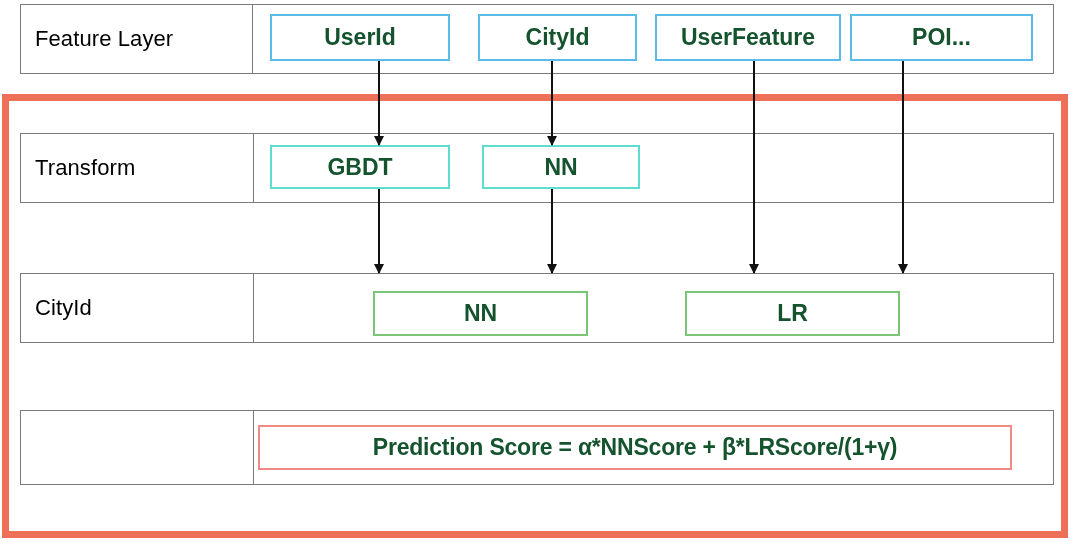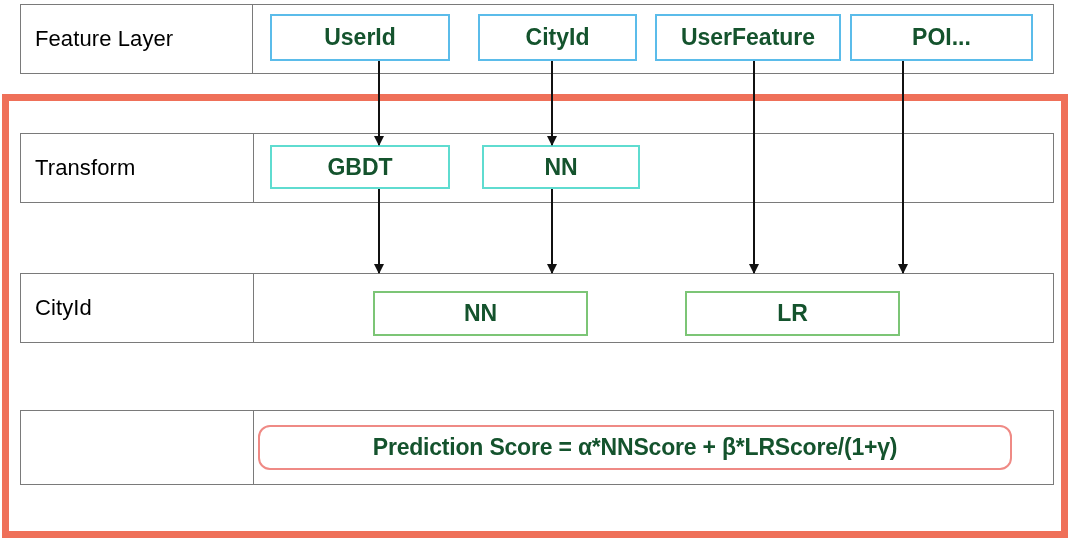--- a/index.html
+++ b/index.html
@@ -151,21 +151,21 @@
     <span>NN</span>
   </div>
   <div class="node scoring" style="left:658px; top:291px; width:215px; height:45px;margin-left:27px;">
     <span>LR</span>
   </div>
 
   <div class="row" style="left:20px; top:410px; width:1034px; height:75px;">
     <div class="row-divider" style="left:232px;"></div>
   </div>
 
-  <div class="node expression" style="left:258px; top:425px; width:754px; height:45px;border-radius:12px;">
+  <div class="node expression" style="left:258px; top:425px; width:754px; height:45px;">
     <span>Prediction Score = α*NNScore + β*LRScore/(1+γ)</span>
   </div>
 
   <div class="arrow" style="left:378px; top:61px; height:84px;"></div>
 
   <div class="arrow" style="left:551px; top:61px; height:84px;"></div>
 
   <div class="arrow" style="left:378px; top:189px; height:84px;"></div>
 
   <div class="arrow" style="left:551px; top:189px; height:84px;"></div>

